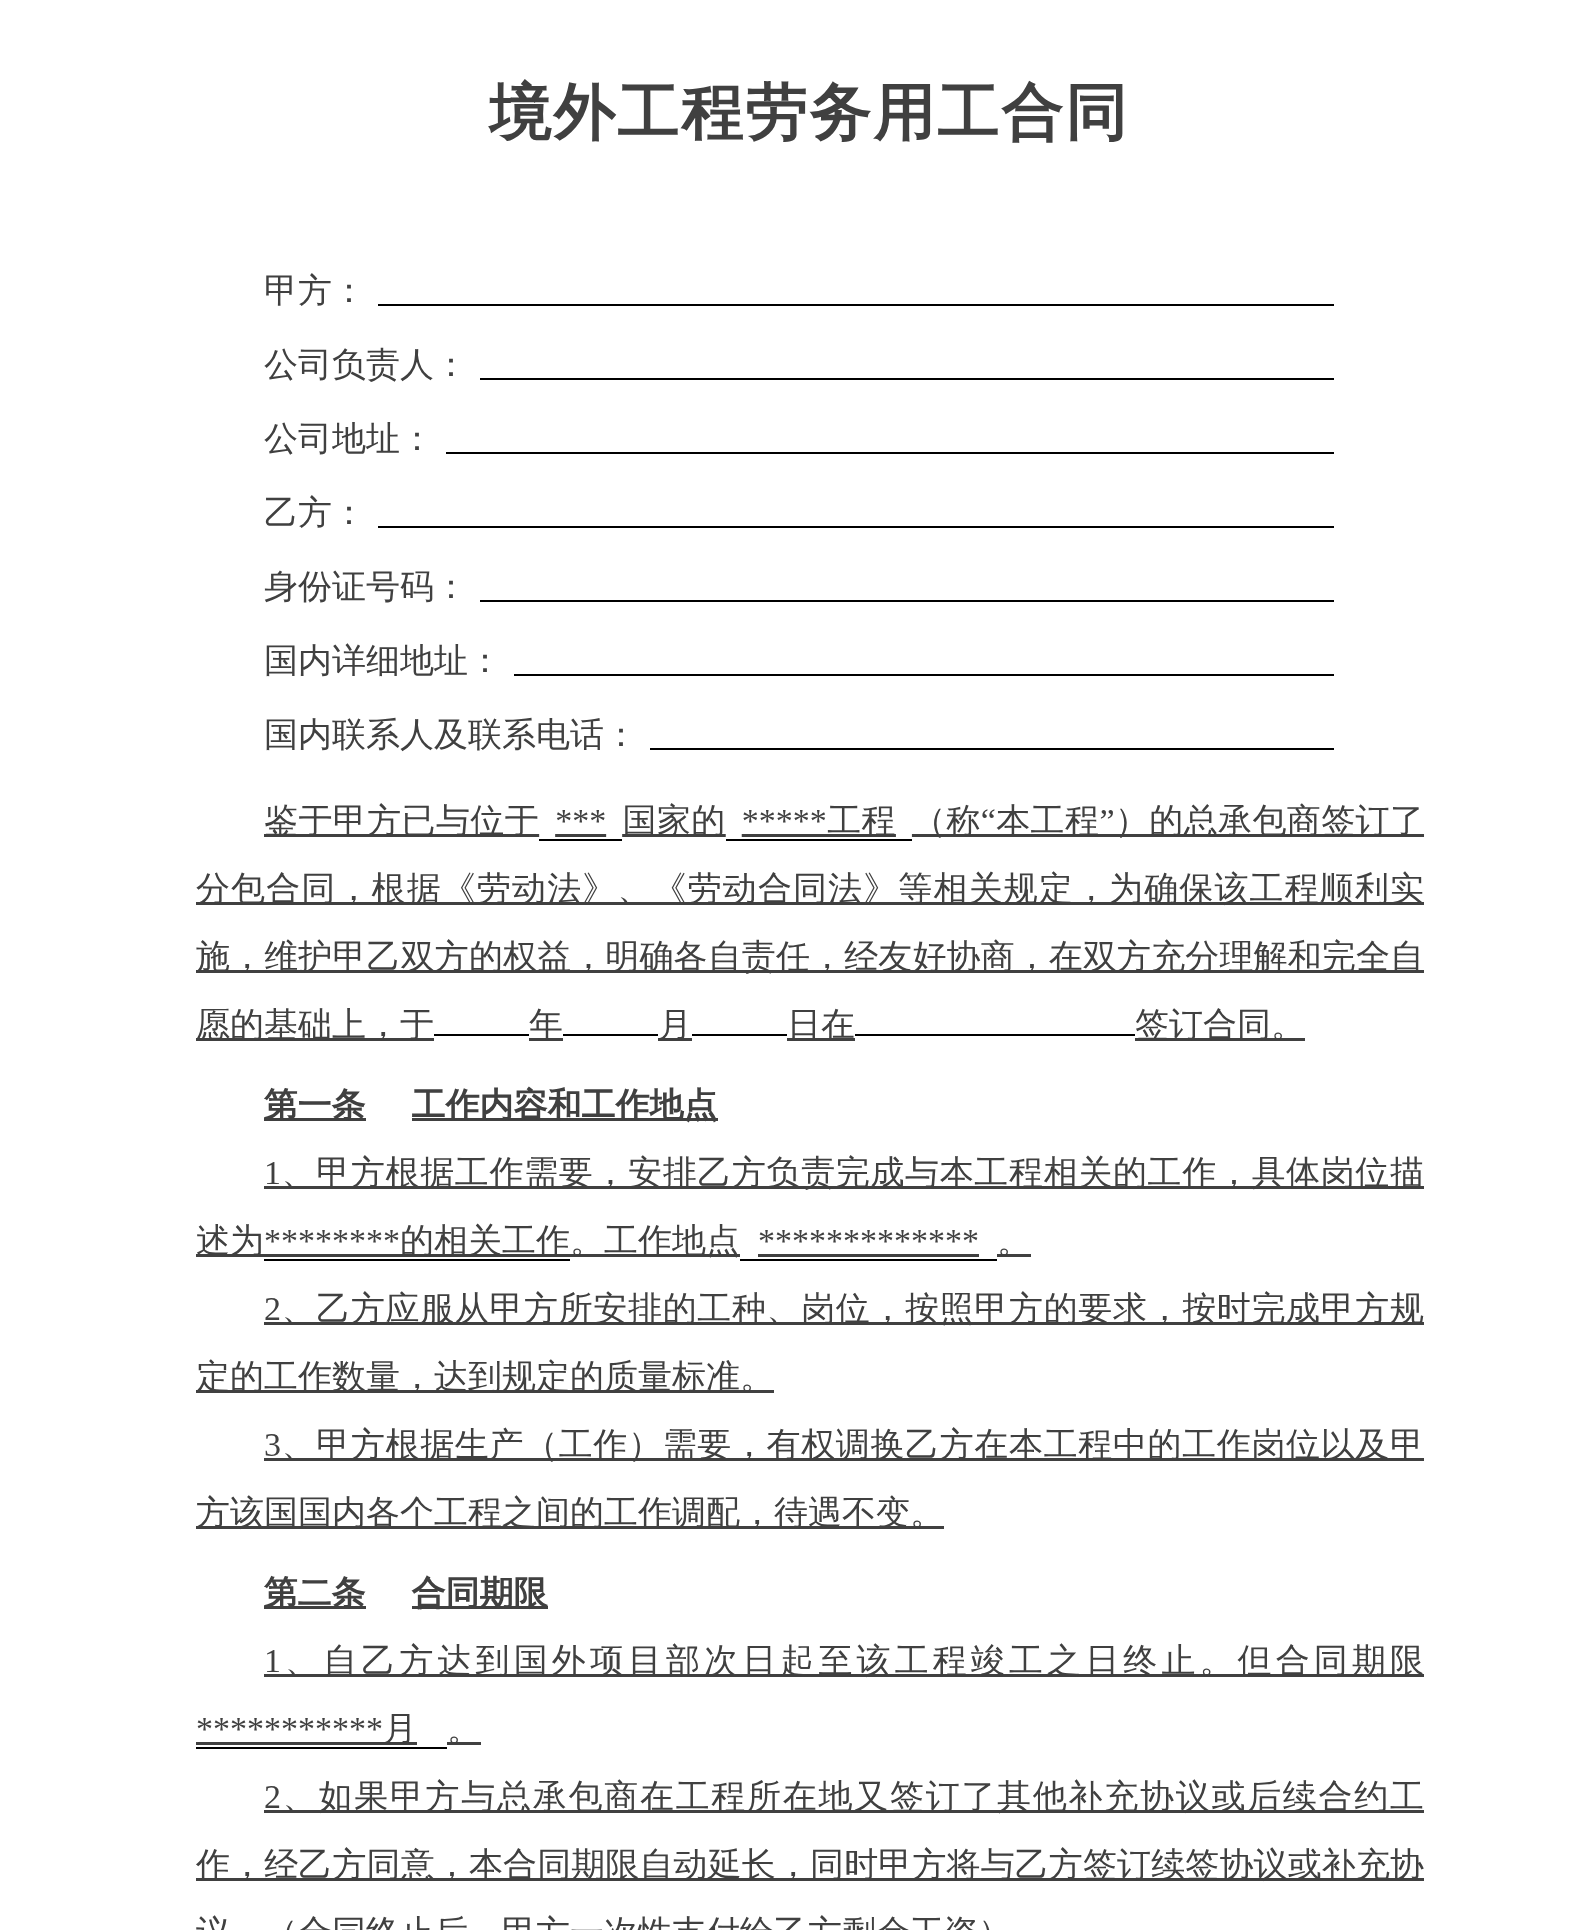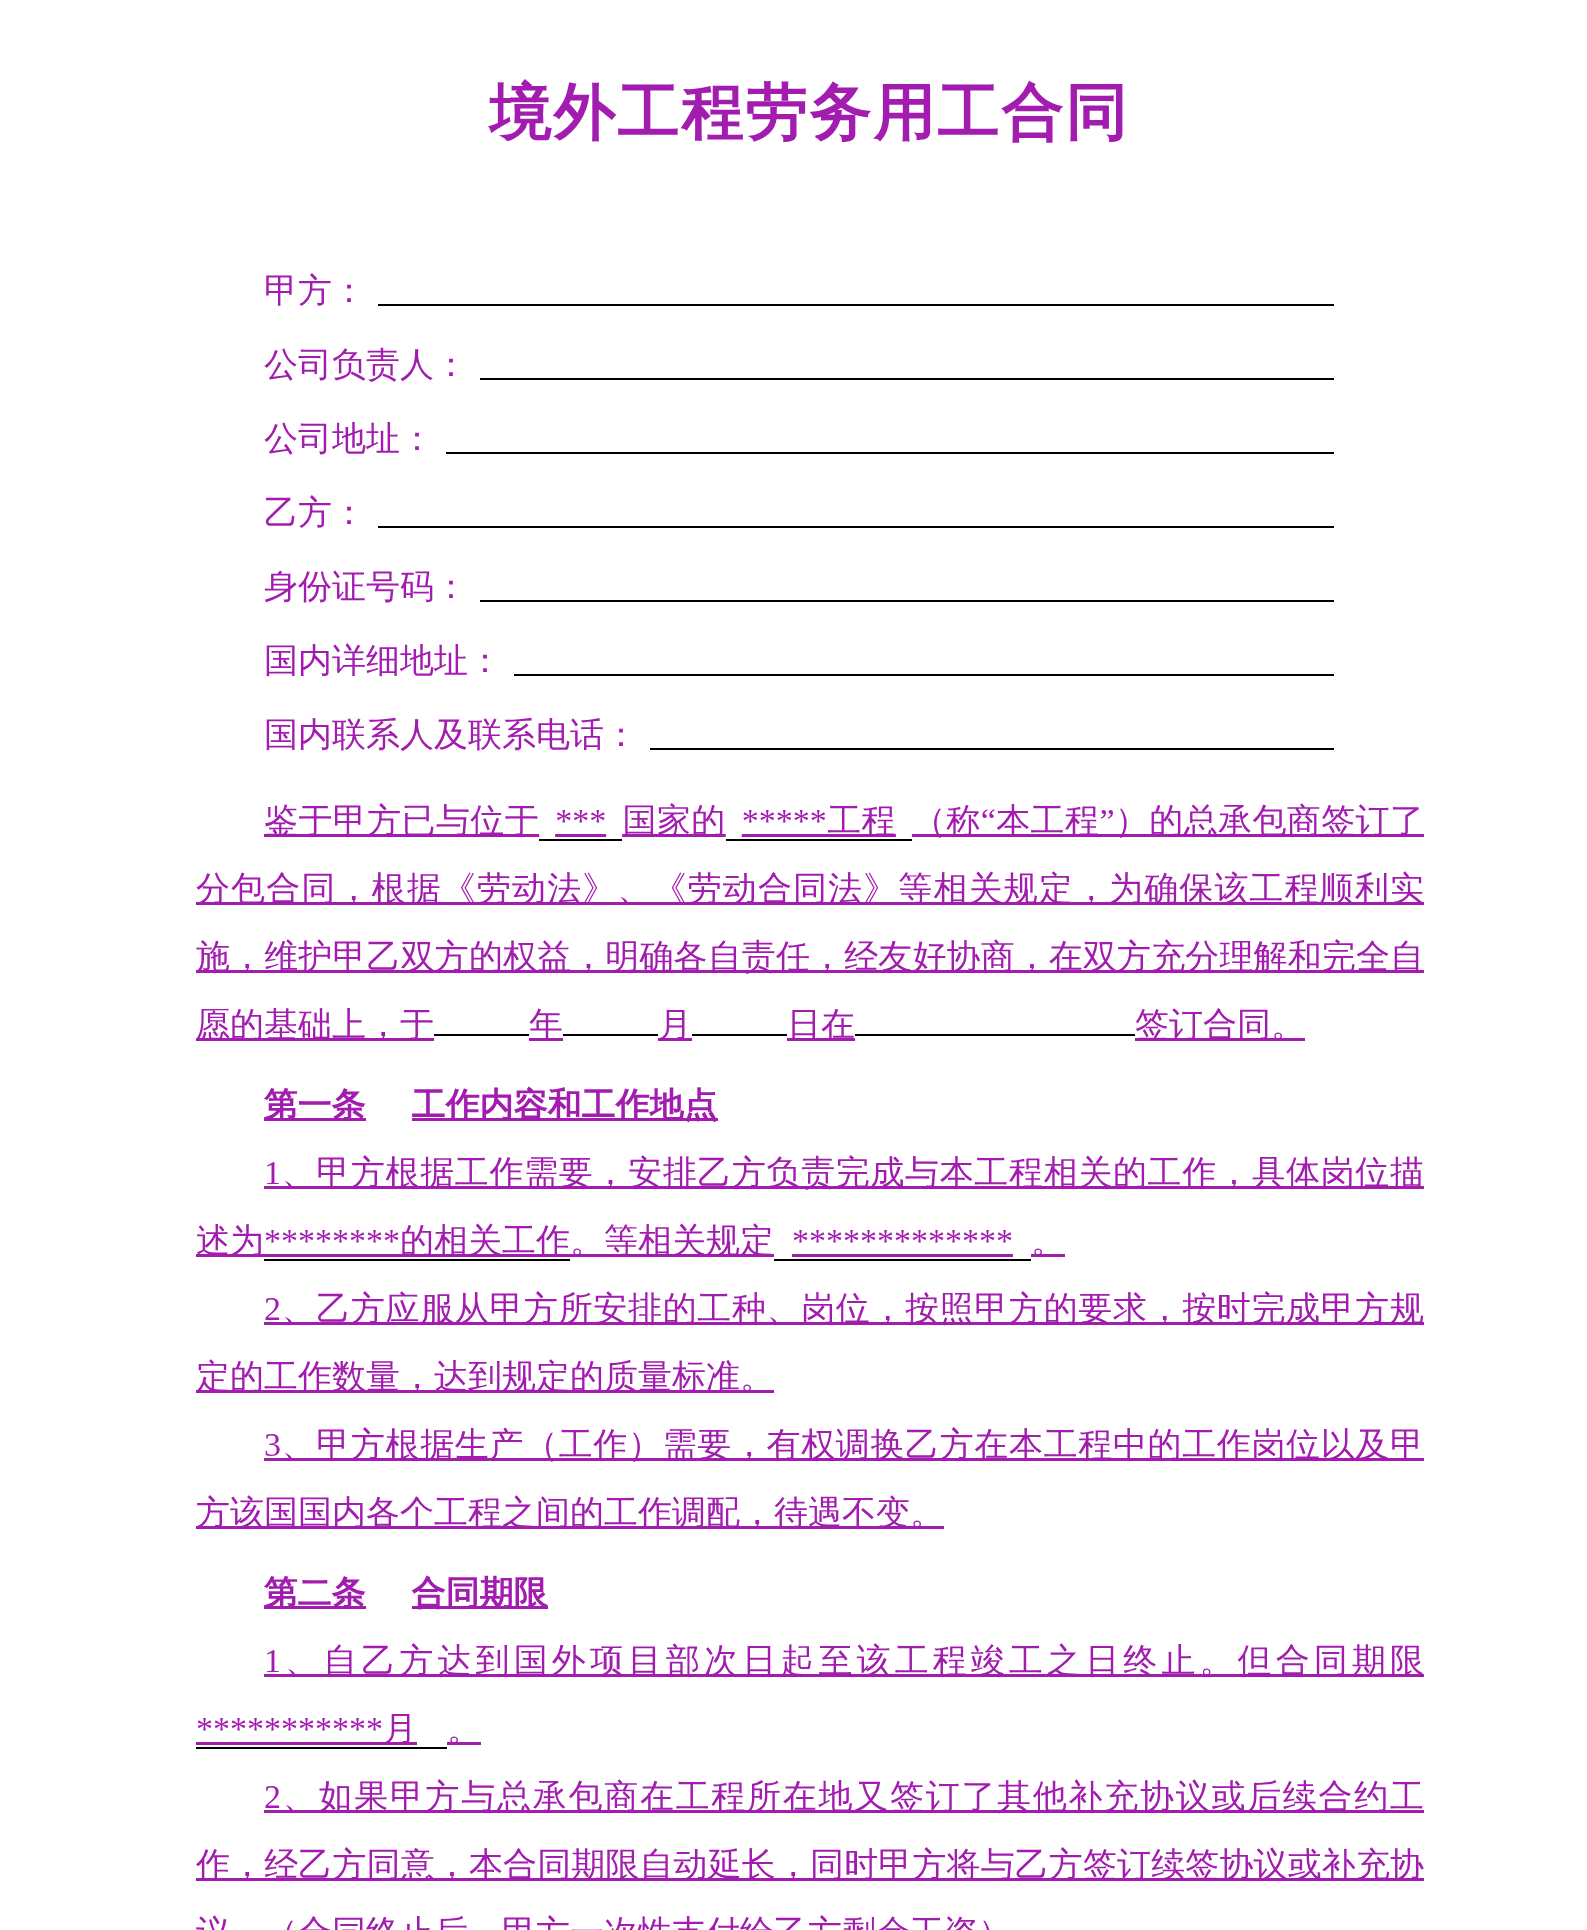--- a/index.html
+++ b/index.html
@@ -1,21 +1,21 @@
 <!DOCTYPE html>
 <html><head>
 <meta charset="utf-8">
 <style>
   html, body { margin: 0; padding: 0; background: #fff; }
   .page {
     position: relative;
     width: 1587px;
     height: 1930px;
     background: #ffffff;
-    color: #a21caf;
+    color: #404040;
     font-family: "Liberation Serif", "DejaVu Serif", serif;
     overflow: hidden;
   }
   .content {
     margin-left: 196px;
     width: 1228px;
   }
   .title {
     margin: 0;
     padding-top: 72px;
@@ -107,21 +107,21 @@
       <div class="field-row">
         <span class="field-label">国内联系人及联系电话：</span>
         <span class="field-line"></span>
       </div>
     </div>
 
     <p class="para preamble"><span>鉴于甲方已与位于</span><span class="ul pad">***</span><span>国家的</span><span class="ul pad">*****工程</span><span>（称“本工程”）的总承包商签订了分包合同，根据《劳动法》、《劳动合同法》等相关规定，为确保该工程顺利实施，维护甲乙双方的权益，明确各自责任，经友好协商，在双方充分理解和完全自愿的基础上，于</span><span class="blank w95"></span><span>年</span><span class="blank w95"></span><span>月</span><span class="blank w95"></span><span>日在</span><span class="blank w280"></span><span>签订合同。</span></p>
 
     <p class="para heading"><span>第一条</span><span class="hgap">工作内容和工作地点</span></p>
 
-    <p class="para"><span>1、甲方根据工作需要，安排乙方负责完成与本工程相关的工作，具体岗位描述为</span><span class="ul">********的相关工作</span><span>。等相关规定</span><span class="ul pad2">*************</span><span>。</span></p>
+    <p class="para"><span>1、甲方根据工作需要，安排乙方负责完成与本工程相关的工作，具体岗位描述为</span><span class="ul">********的相关工作</span><span>。工作地点</span><span class="ul pad2">*************</span><span>。</span></p>
 
     <p class="para">2、乙方应服从甲方所安排的工种、岗位，按照甲方的要求，按时完成甲方规定的工作数量，达到规定的质量标准。</p>
 
     <p class="para">3、甲方根据生产（工作）需要，有权调换乙方在本工程中的工作岗位以及甲方该国国内各个工程之间的工作调配，待遇不变。</p>
 
     <p class="para heading"><span>第二条</span><span class="hgap">合同期限</span></p>
 
     <p class="para"><span>1、自乙方达到国外项目部次日起至该工程竣工之日终止。但合同期限</span><span class="ul padr">***********月</span><span>。</span></p>
 
     <p class="para">2、如果甲方与总承包商在工程所在地又签订了其他补充协议或后续合约工作，经乙方同意，本合同期限自动延长，同时甲方将与乙方签订续签协议或补充协议。（合同终止后，甲方一次性支付给乙方剩余工资）。</p>

